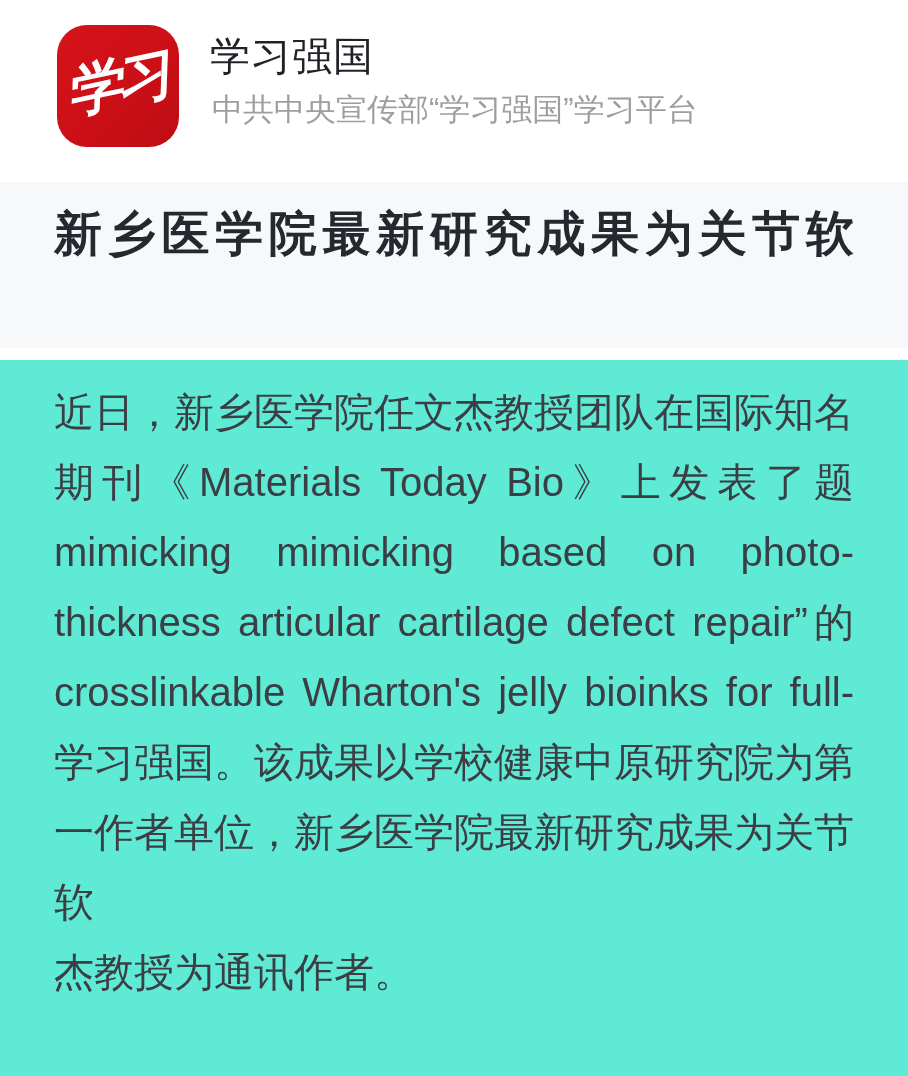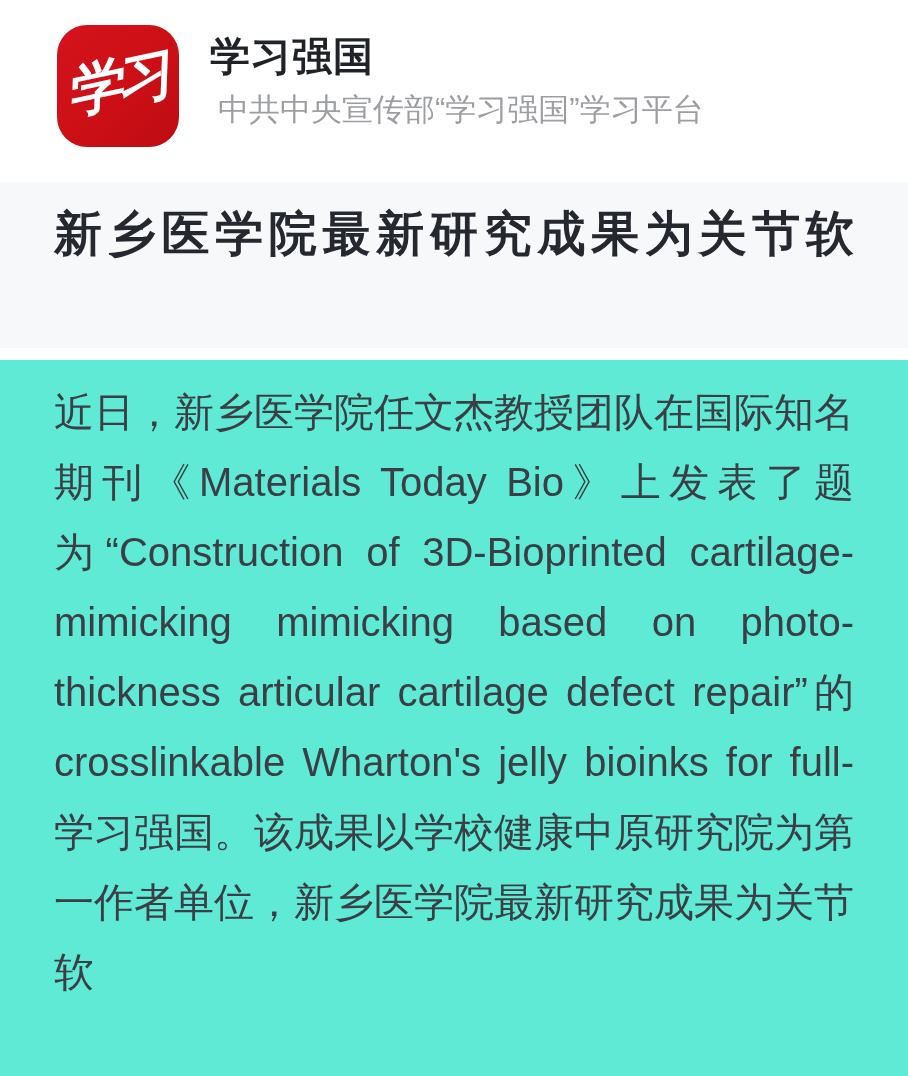--- a/index.html
+++ b/index.html
@@ -31,26 +31,26 @@
     font-size: 56px;
     font-weight: bold;
     font-style: italic;
     letter-spacing: -6px;
     transform: rotate(-12deg) translate(-2px, -2px);
     white-space: nowrap;
   }
   .app-name {
     position: absolute; left: 210px; top: 30px;
     font-size: 40px; line-height: 52px;
-    font-weight: 700;
+    font-weight: 400;
     color: #1f2227;
     letter-spacing: 1px;
   }
   .app-subtitle {
-    position: absolute; left: 218px; top: 88px;
+    position: absolute; left: 212px; top: 88px;
     font-size: 31px; line-height: 44px;
     color: #9c9ea1;
   }
   
   .title-section {
     position: absolute; top: 182px; left: 0;
     width: 908px; height: 178px;
     background: #f7f8fa;
     box-sizing: border-box;
     padding: 13px 54px 0 54px;
@@ -98,21 +98,21 @@
 
   <div class="title-section">
     <div class="title-line jfull">新乡医学院最新研究成果为关节软</div>
   </div>
 
   <div class="gap"></div>
 
   <div class="body-section">
     <div class="body-line jfull">近日，新乡医学院任文杰教授团队在国际知名</div>
     <div class="body-line jfull">期刊《Materials Today Bio》上发表了题</div>
-    <div class="body-line jfull">为“Construction of 3D-Bioprinted cartilage-</div>
     <div class="body-line jfull">mimicking mimicking based on photo-</div>
     <div class="body-line jfull">thickness articular cartilage defect repair”的</div>
     <div class="body-line jfull">crosslinkable Wharton's jelly bioinks for full-</div>
     <div class="body-line jfull">学习强国。该成果以学校健康中原研究院为第</div>
     <div class="body-line jfull">一作者单位，新乡医学院最新研究成果为关节软</div>
+    <div class="body-line">杰教授为通讯作者。</div>
   </div>
 
 </div>
 
 </body></html>

